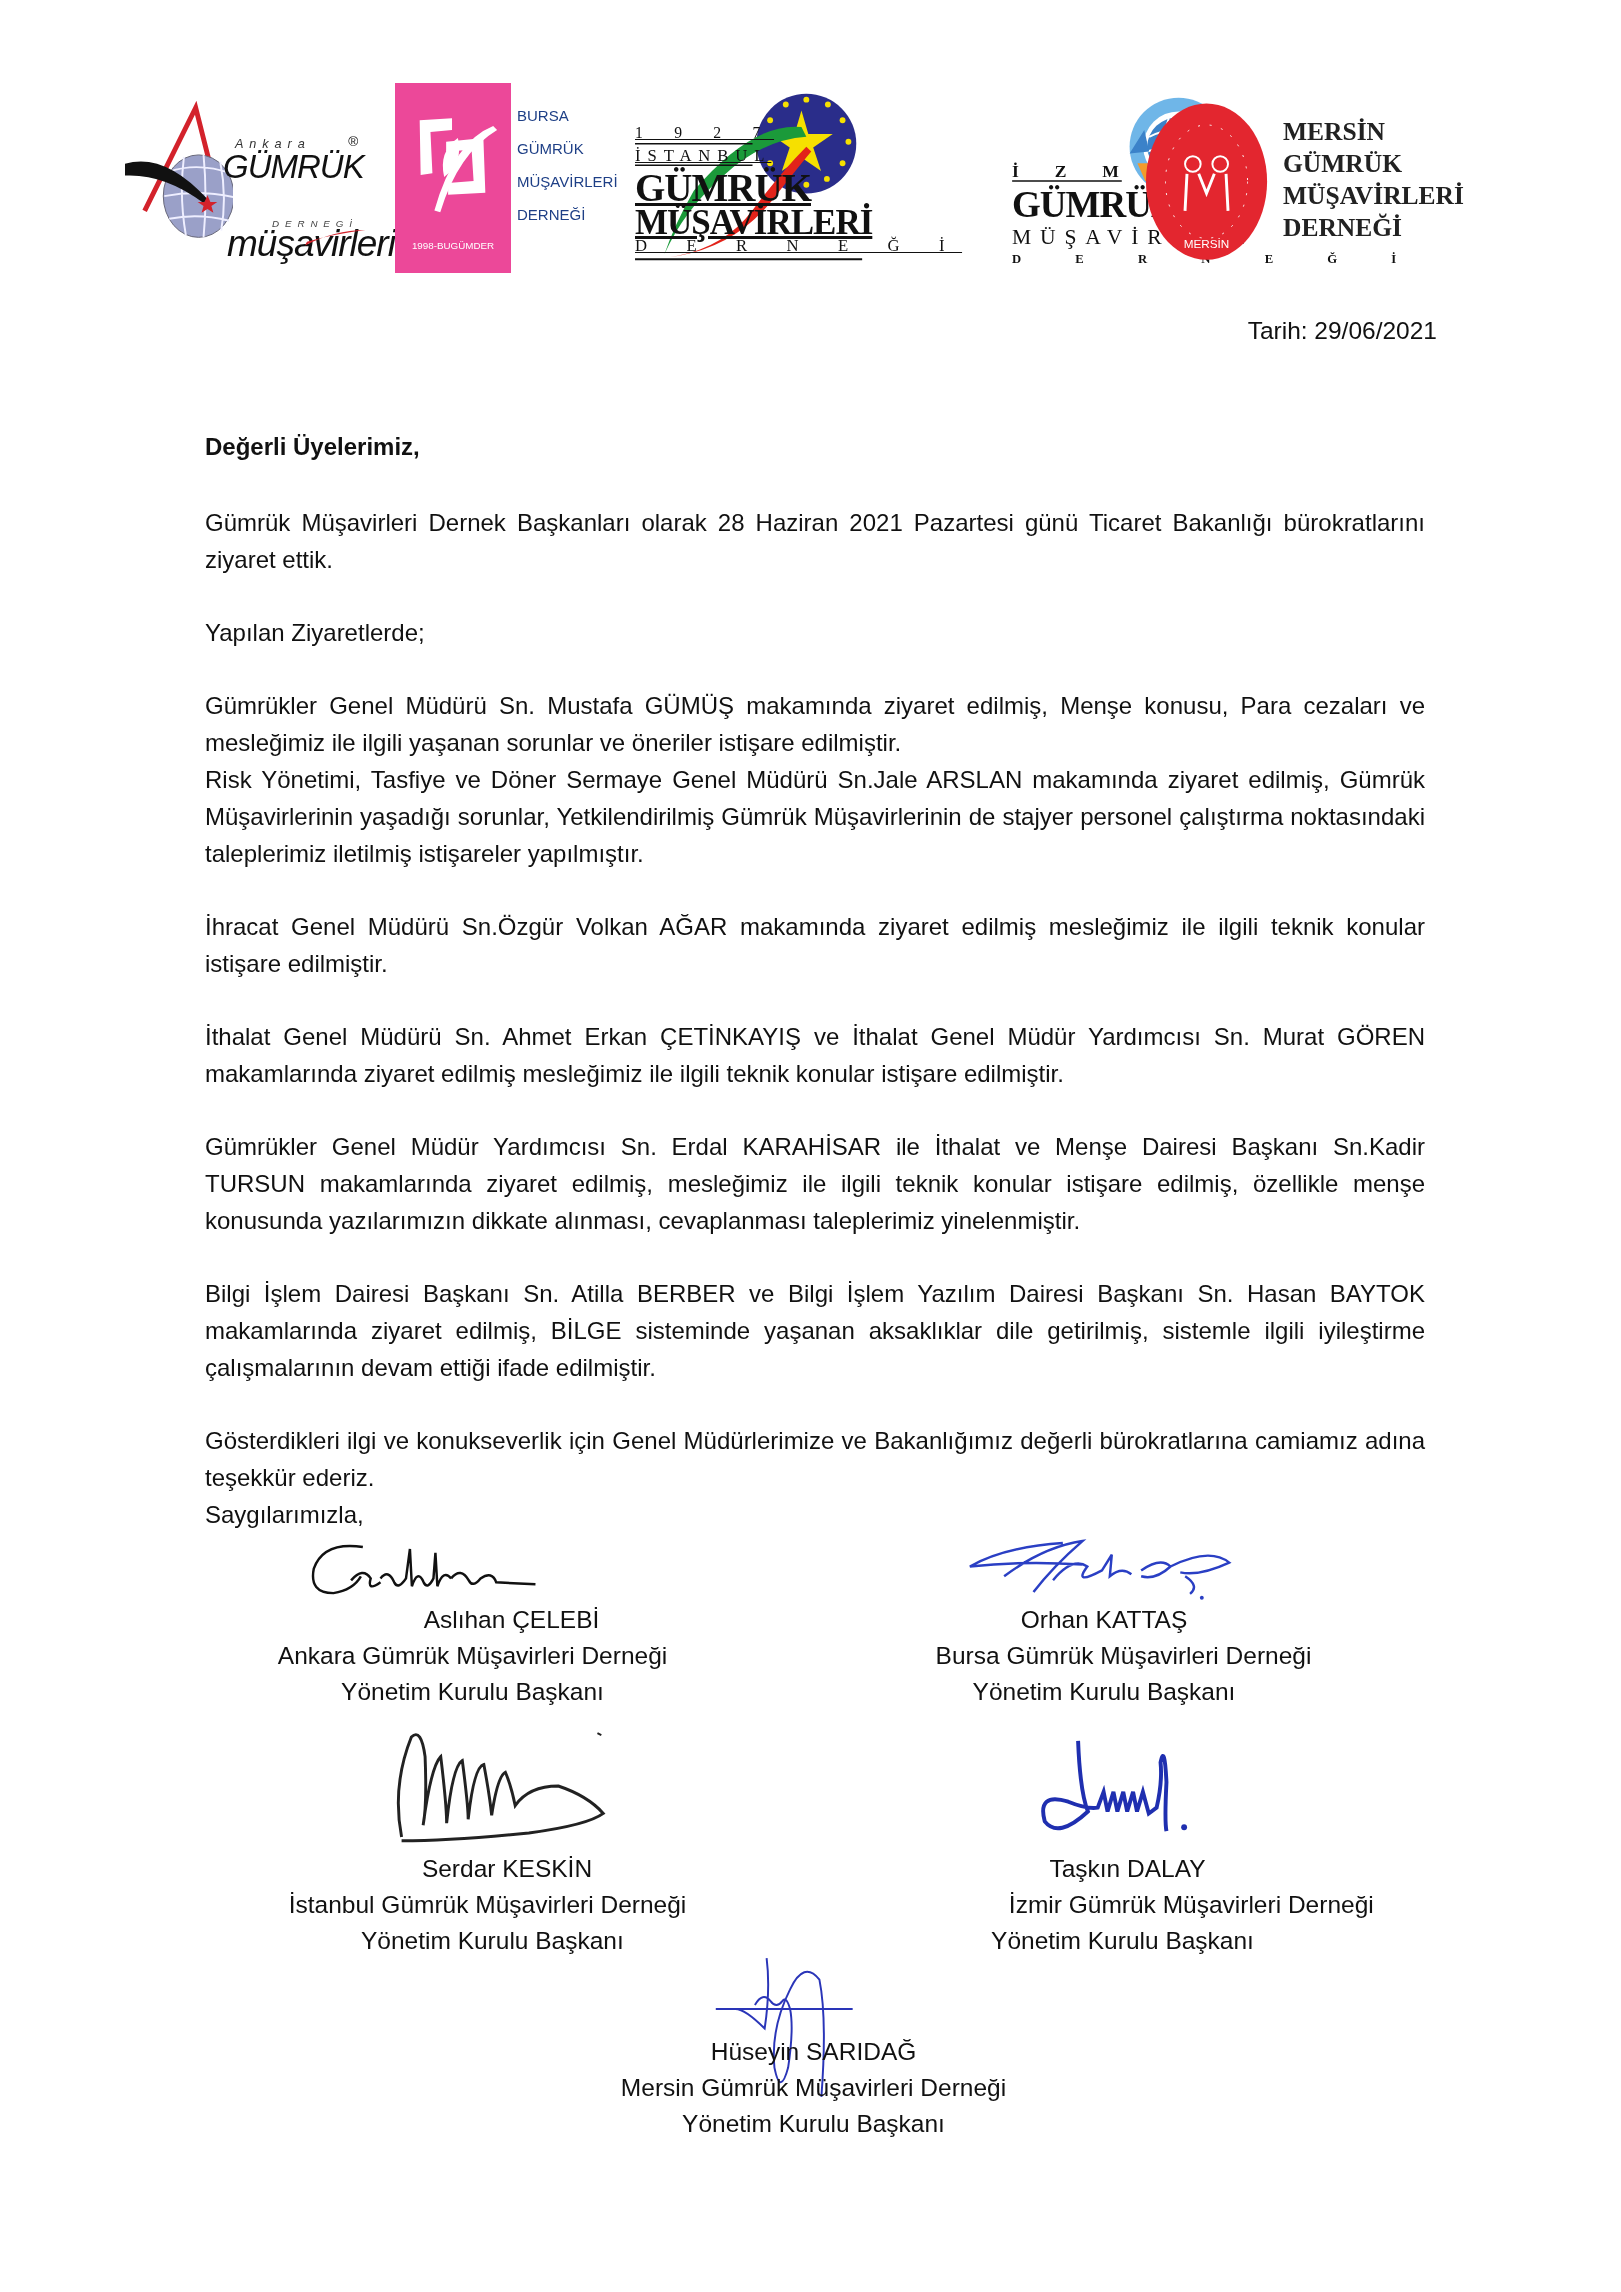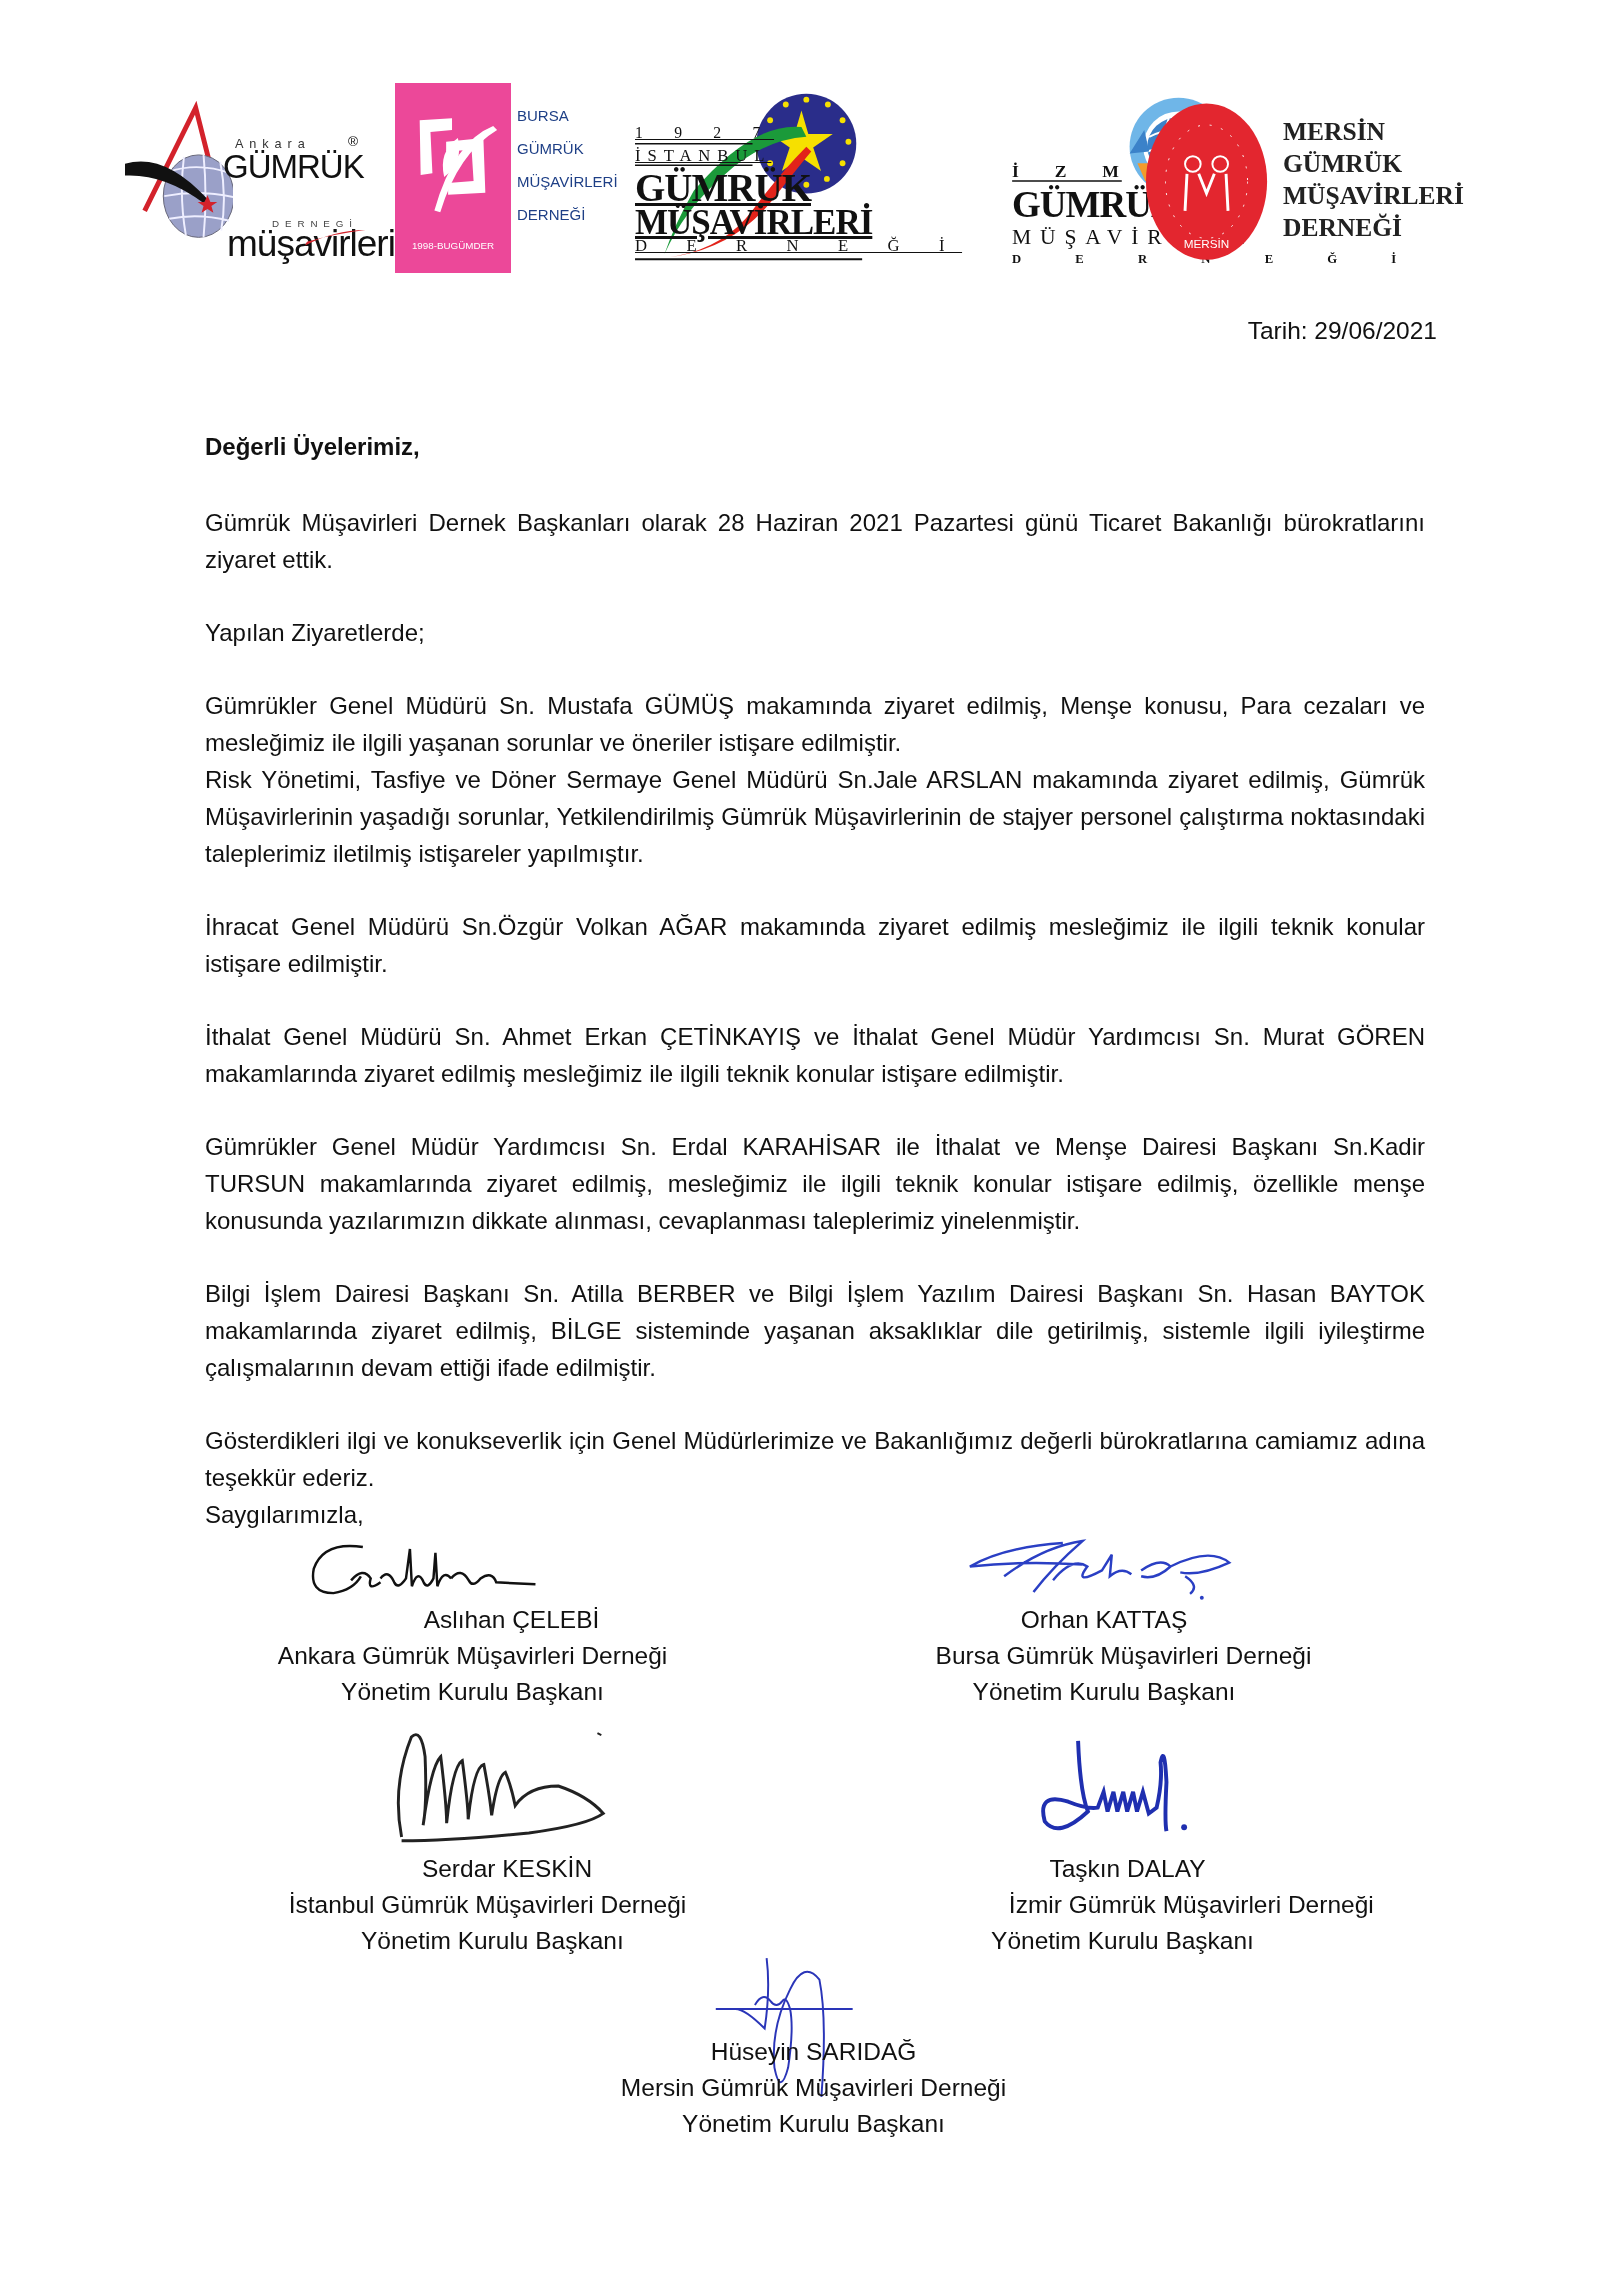--- a/index.html
+++ b/index.html
@@ -1,21 +1,21 @@
 <!DOCTYPE html>
 <html><head>
 <meta charset="utf-8">
 <style>
   html, body { margin:0; padding:0; background:#ffffff; }
   body { width:1621px; height:2293px; position:relative; overflow:hidden;
          font-family:"Liberation Sans", sans-serif; color:#111; }
   .logos { position:absolute; left:125px; top:83px; width:1362px; height:196px; }
   .logo { position:absolute; top:0; }
   
-  .ankara { left:0; top:9.8px; width:265px; height:167px; }
+  .ankara { left:0; top:9.8px; width:265px; height:167px;font-style:italic; }
   .ankara .txt-small { position:absolute; left:110px; top:44px; font-size:12.7px; letter-spacing:5.9px; color:#333; }
   .ankara .txt-big { position:absolute; left:98px; top:55px; font-size:33px; color:#111; letter-spacing:-1px; }
   .ankara .txt-mid { position:absolute; left:102px; top:90px; font-size:37px; color:#111; letter-spacing:-1px;margin-top:40px; }
   .ankara .txt-sub { position:absolute; left:147px; top:125px; font-size:9.8px; letter-spacing:5.9px; color:#444; }
   .ankara .reg { position:absolute; left:223px; top:41px; font-size:13.7px; }
   
   .bursa { left:270px; top:0; width:196px; height:196px; }
   .bursa .box { position:absolute; left:0; top:0; width:116px; height:190px; background:#ec4899; }
   .bursa .box .yr { position:absolute; left:0; width:116px; bottom:21.6px; text-align:center; color:#fff; font-size:9.8px; font-family:"Liberation Sans Narrow","Liberation Sans",sans-serif; }
   .bursa .words { position:absolute; left:122px; top:15.7px; color:#1e3f86; font-size:15px; line-height:33px; font-family:"Liberation Sans", sans-serif; }

